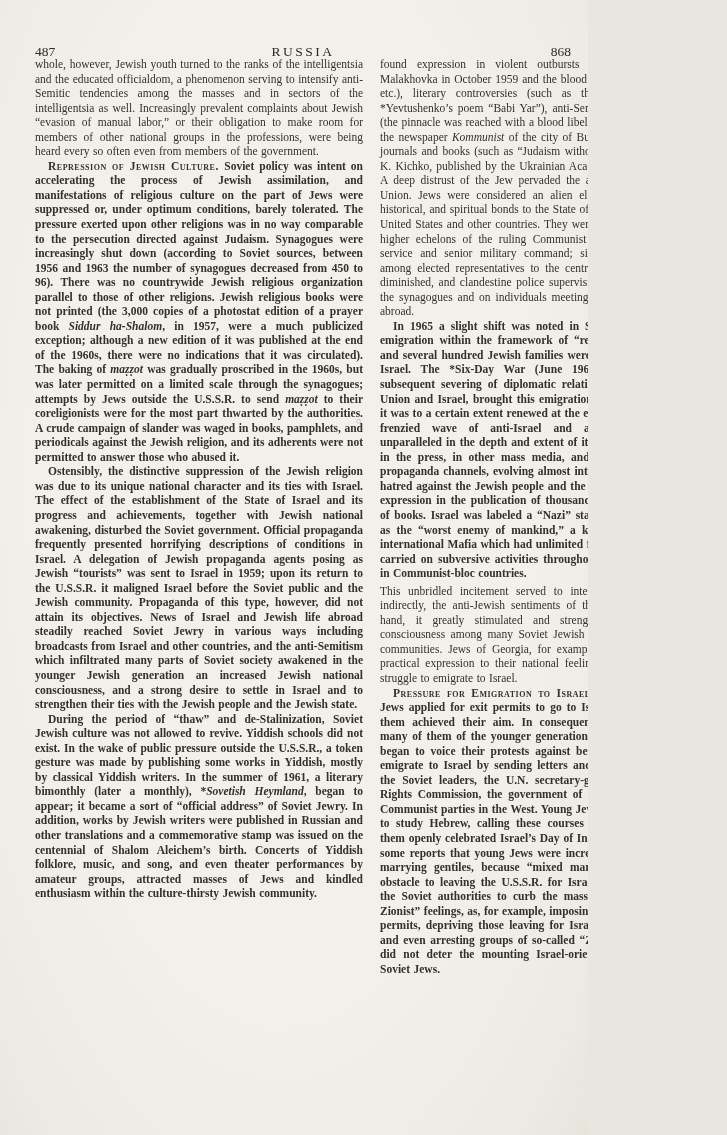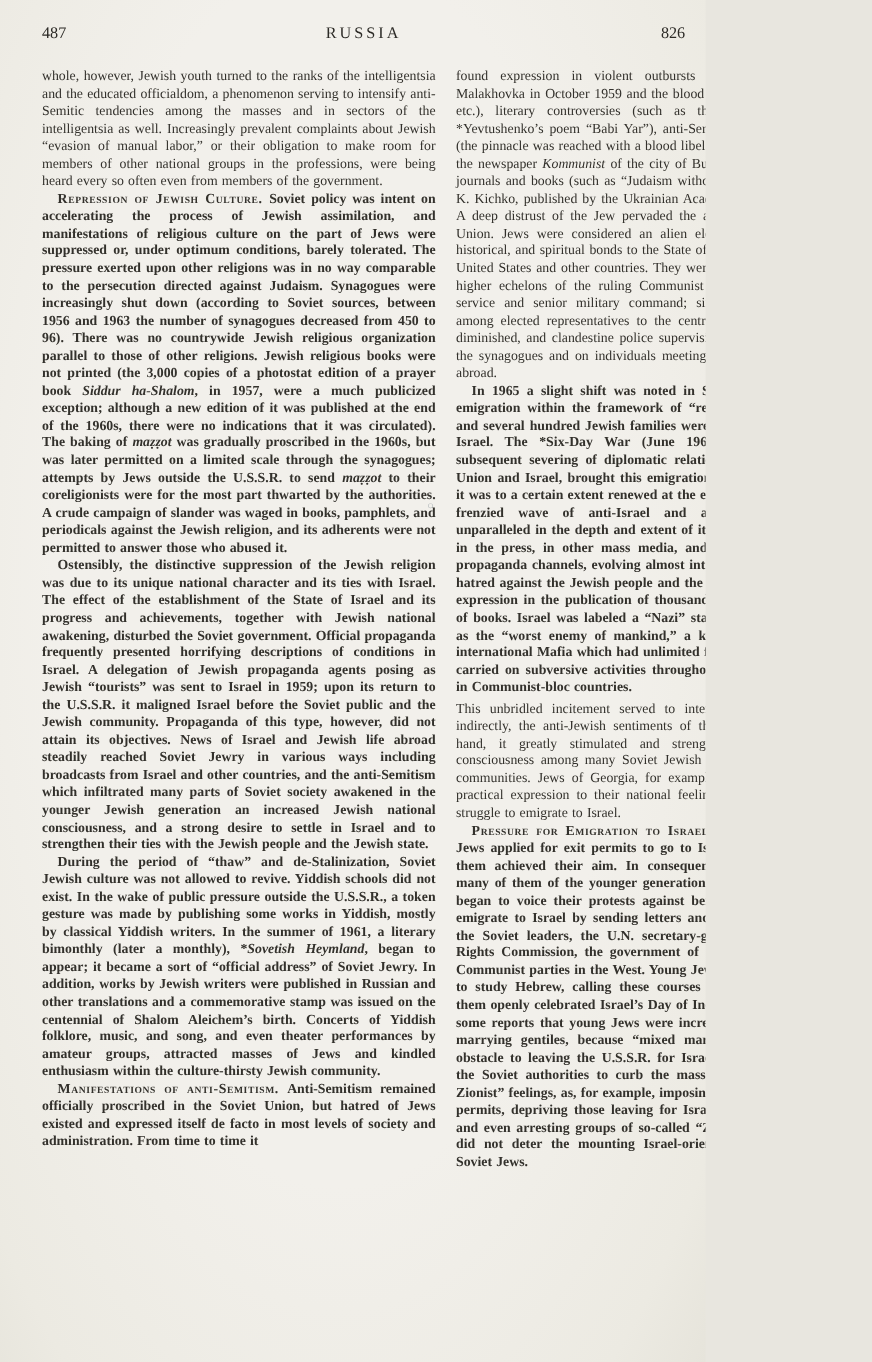--- a/index.html
+++ b/index.html
@@ -13,21 +13,21 @@
     background:radial-gradient(ellipse at 48% 42%, #f2f0eb 55%, #eceae2 88%, #e6e4db 100%);
     color:#302e29;
   }
   .header {
     position:absolute; top:20px; left:35px; right:17px; height:18px;
     display:flex; justify-content:space-between; align-items:baseline;
     font-size:13.5px; color:#2c2a26;
   }
   .header .pageno { width:60px; }
   .header .pageno.right { text-align:right; }
-  .header .title { letter-spacing:2.5px; font-size:13.5px; text-align:center; flex:1; }
+  .header .title { letter-spacing:2.5px; font-size:13.5px; text-align:center; flex:1;margin-top:24px; }
   .columns {
     position:absolute; top:57px; left:35px; right:16px;
     display:flex; gap:17px;
   }
   .col {
     width:328px; flex:0 0 328px;
     font-size:11.5px; line-height:14.55px;
     text-align:justify; word-spacing:0.6px;
     color:#33312c;
   }
@@ -42,30 +42,29 @@
   .pen-mark.circle { left:356px; top:417px; }
   .pen-mark.paren { left:710px; top:778px; color:#b4b8b2; font-size:12px; transform:rotate(8deg); }
 </style>
 </head>
 <body>
 
 <div class="page">
   <div class="header">
     <span class="pageno">487</span>
     <span class="title">RUSSIA</span>
-    <span class="pageno right">826</span>
+    <span class="pageno right">868</span>
   </div>
 
   <div class="columns">
     <div class="col">
         <p class=""><span>whole, however, Jewish youth turned to the ranks of the intelligentsia and the educated officialdom, a phenomenon serving to intensify anti-Semitic tendencies among the masses and in sectors of the intelligentsia as well. Increasingly prevalent complaints about Jewish “evasion of manual labor,” or their obligation to make room for members of other national groups in the professions, were being heard every so often even from members of the government.</span></p>
         <p class="indent "><span class="sc">Repression of Jewish Culture. </span><span>Soviet policy was intent on accelerating the process of Jewish assimilation, and manifestations of religious culture on the part of Jews were suppressed or, under optimum conditions, barely tolerated. The pressure exerted upon other religions was in no way comparable to the persecution directed against Judaism. Synagogues were increasingly shut down (according to Soviet sources, between 1956 and 1963 the number of synagogues decreased from 450 to 96). There was no countrywide Jewish religious organization parallel to those of other religions. Jewish religious books were not printed (the 3,000 copies of a photostat edition of a prayer book </span><span class="italic">Siddur ha-Shalom</span><span>, in 1957, were a much publicized exception; although a new edition of it was published at the end of the 1960s, there were no indications that it was circulated). The baking of </span><span class="italic">maẓẓot</span><span> was gradually proscribed in the 1960s, but was later permitted on a limited scale through the synagogues; attempts by Jews outside the U.S.S.R. to send </span><span class="italic">maẓẓot</span><span> to their coreligionists were for the most part thwarted by the authorities. A crude campaign of slander was waged in books, pamphlets, and periodicals against the Jewish religion, and its adherents were not permitted to answer those who abused it.</span></p>
         <p class="indent "><span>Ostensibly, the distinctive suppression of the Jewish religion was due to its unique national character and its ties with Israel. The effect of the establishment of the State of Israel and its progress and achievements, together with Jewish national awakening, disturbed the Soviet government. Official propaganda frequently presented horrifying descriptions of conditions in Israel. A delegation of Jewish propaganda agents posing as Jewish “tourists” was sent to Israel in 1959; upon its return to the U.S.S.R. it maligned Israel before the Soviet public and the Jewish community. Propaganda of this type, however, did not attain its objectives. News of Israel and Jewish life abroad steadily reached Soviet Jewry in various ways including broadcasts from Israel and other countries, and the anti-Semitism which infiltrated many parts of Soviet society awakened in the younger Jewish generation an increased Jewish national consciousness, and a strong desire to settle in Israel and to strengthen their ties with the Jewish people and the Jewish state.</span></p>
         <p class="indent "><span>During the period of “thaw” and de-Stalinization, Soviet Jewish culture was not allowed to revive. Yiddish schools did not exist. In the wake of public pressure outside the U.S.S.R., a token gesture was made by publishing some works in Yiddish, mostly by classical Yiddish writers. In the summer of 1961, a literary bimonthly (later a monthly), *</span><span class="italic">Sovetish Heymland</span><span>, began to appear; it became a sort of “official address” of Soviet Jewry. In addition, works by Jewish writers were published in Russian and other translations and a commemorative stamp was issued on the centennial of Shalom Aleichem’s birth. Concerts of Yiddish folklore, music, and song, and even theater performances by amateur groups, attracted masses of Jews and kindled enthusiasm within the culture-thirsty Jewish community.</span></p>
-        <p class="indent "><span class="sc">Manifestations of anti-Semitism. </span><span>Anti-Semitism remained officially proscribed in the Soviet Union, but hatred of Jews existed and expressed itself de facto in most levels of society and administration. From time to time it</span></p>
       </div>
     <div class="col">
         <p class=""><span>found expression in violent outbursts (such as the riots in Malakhovka in October 1959 and the blood libels in Tashkent, Vilna, etc.), literary controversies (such as the reaction to Yevgeni *Yevtushenko’s poem “Babi Yar”), anti-Semitic articles in the press (the pinnacle was reached with a blood libel article in August 1960 in the newspaper </span><span class="italic">Kommunist</span><span> of the city of Buinaksk in Dagestan), and journals and books (such as “Judaism without Embellishment” by T. K. Kichko, published by the Ukrainian Academy of Sciences, 1963). A deep distrust of the Jew pervaded the atmosphere in the Soviet Union. Jews were considered an alien element bound by family, historical, and spiritual bonds to the State of Israel and to Jews in the United States and other countries. They were strictly barred from the higher echelons of the ruling Communist Party, from the foreign service and senior military command; similarly, their proportion among elected representatives to the central and local Soviets has diminished, and clandestine police supervision has been imposed on the synagogues and on individuals meeting with visiting Jews from abroad.</span></p>
         <p class="indent "><span>In 1965 a slight shift was noted in Soviet policy on Jewish emigration within the framework of “reunification of families” and several hundred Jewish families were allowed to emigrate to Israel. The *Six-Day War (June 1967), however, and the subsequent severing of diplomatic relations between the Soviet Union and Israel, brought this emigration to a standstill, though it was to a certain extent renewed at the end of 1968. After that, a frenzied wave of anti-Israel and anti-Zionist incitement, unparalleled in the depth and extent of its hatred, was unleashed in the press, in other mass media, and in all diplomatic and propaganda channels, evolving almost into a blatant campaign of hatred against the Jewish people and the State of Israel. It found expression in the publication of thousands of articles and scores of books. Israel was labeled a “Nazi” state and Zionism defined as the “worst enemy of mankind,” a kind of powerful, secret international Mafia which had unlimited funds at its disposal and carried on subversive activities throughout the world, primarily in Communist-bloc countries.</span></p>
         <p class="space-before"><span>This unbridled incitement served to intensify, both directly and indirectly, the anti-Jewish sentiments of the masses. On the other hand, it greatly stimulated and strengthened national Jewish consciousness among many Soviet Jewish youth, as well as whole communities. Jews of Georgia, for example, felt the need to give practical expression to their national feelings by waging an active struggle to emigrate to Israel.</span></p>
         <p class="indent "><span class="sc">Pressure for Emigration to Israel. </span><span>Tens of thousands of Jews applied for exit permits to go to Israel, but only a few of them achieved their aim. In consequence, hundreds of Jews, many of them of the younger generation and in the large cities, began to voice their protests against being denied the right to emigrate to Israel by sending letters and petitions addressed to the Soviet leaders, the U.N. secretary-general and its Human Rights Commission, the government of Israel, and even to the Communist parties in the West. Young Jews organized themselves to study Hebrew, calling these courses </span><span class="italic">ulpanim</span><span>, and many of them openly celebrated Israel’s Day of Independence. There were some reports that young Jews were increasingly refraining from marrying gentiles, because “mixed marriages” were often an obstacle to leaving the U.S.S.R. for Israel. Various measures of the Soviet authorities to curb the mass revival of these “neo-Zionist” feelings, as, for example, imposing exorbitant fees on exit permits, depriving those leaving for Israel of Soviet citizenship, and even arresting groups of so-called “Zionist activists” (1970), did not deter the mounting Israel-oriented movement among Soviet Jews.</span></p>
       </div>
   </div>
 
   <span class="pen-mark circle">○</span>

